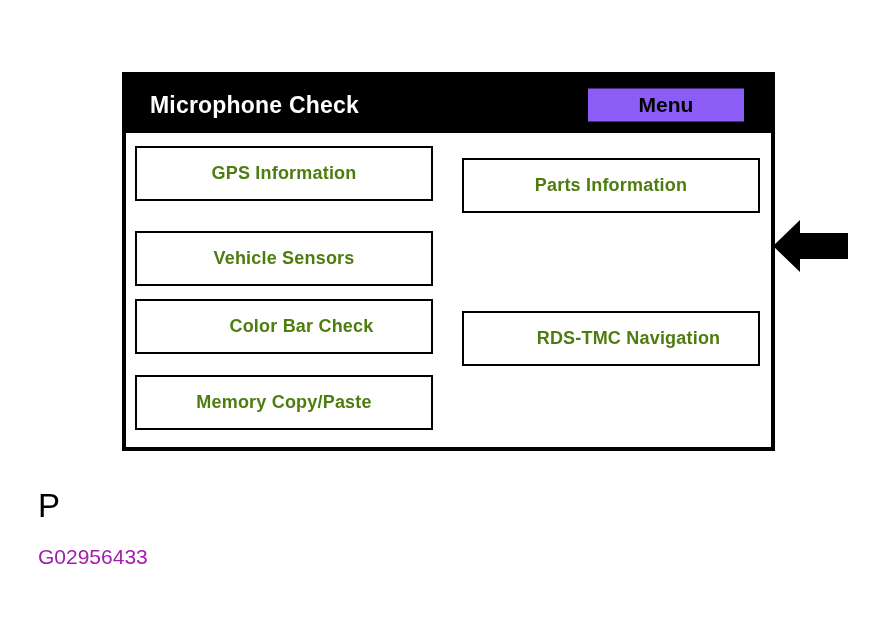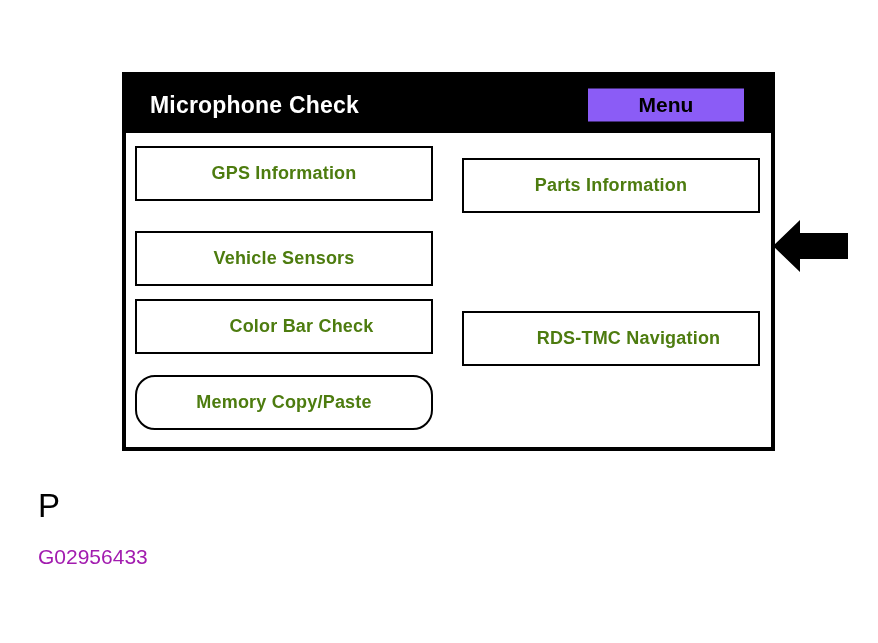--- a/index.html
+++ b/index.html
@@ -95,21 +95,21 @@
     cursor: pointer;
   }
   .nav-button.selected {
     border-width: 5px;
   }
   .col-left  { left: 9px; }
   .col-right { left: 336px; margin-top: 12px; }
   .row-1 { top: 13px; }
   .row-2 { top: 98px; text-align: center; }
   .row-3 { top: 166px; padding-left: 35px; }
-  .row-4 { top: 242px; border-radius: 20px; }
+  .row-4 { top: 242px; }
 
   
   #pointer-arrow {
     position: absolute;
     left: 773px;
     top: 216px;
     width: 75px;
     height: 60px;
   }
   #pointer-arrow svg { display: block; }

